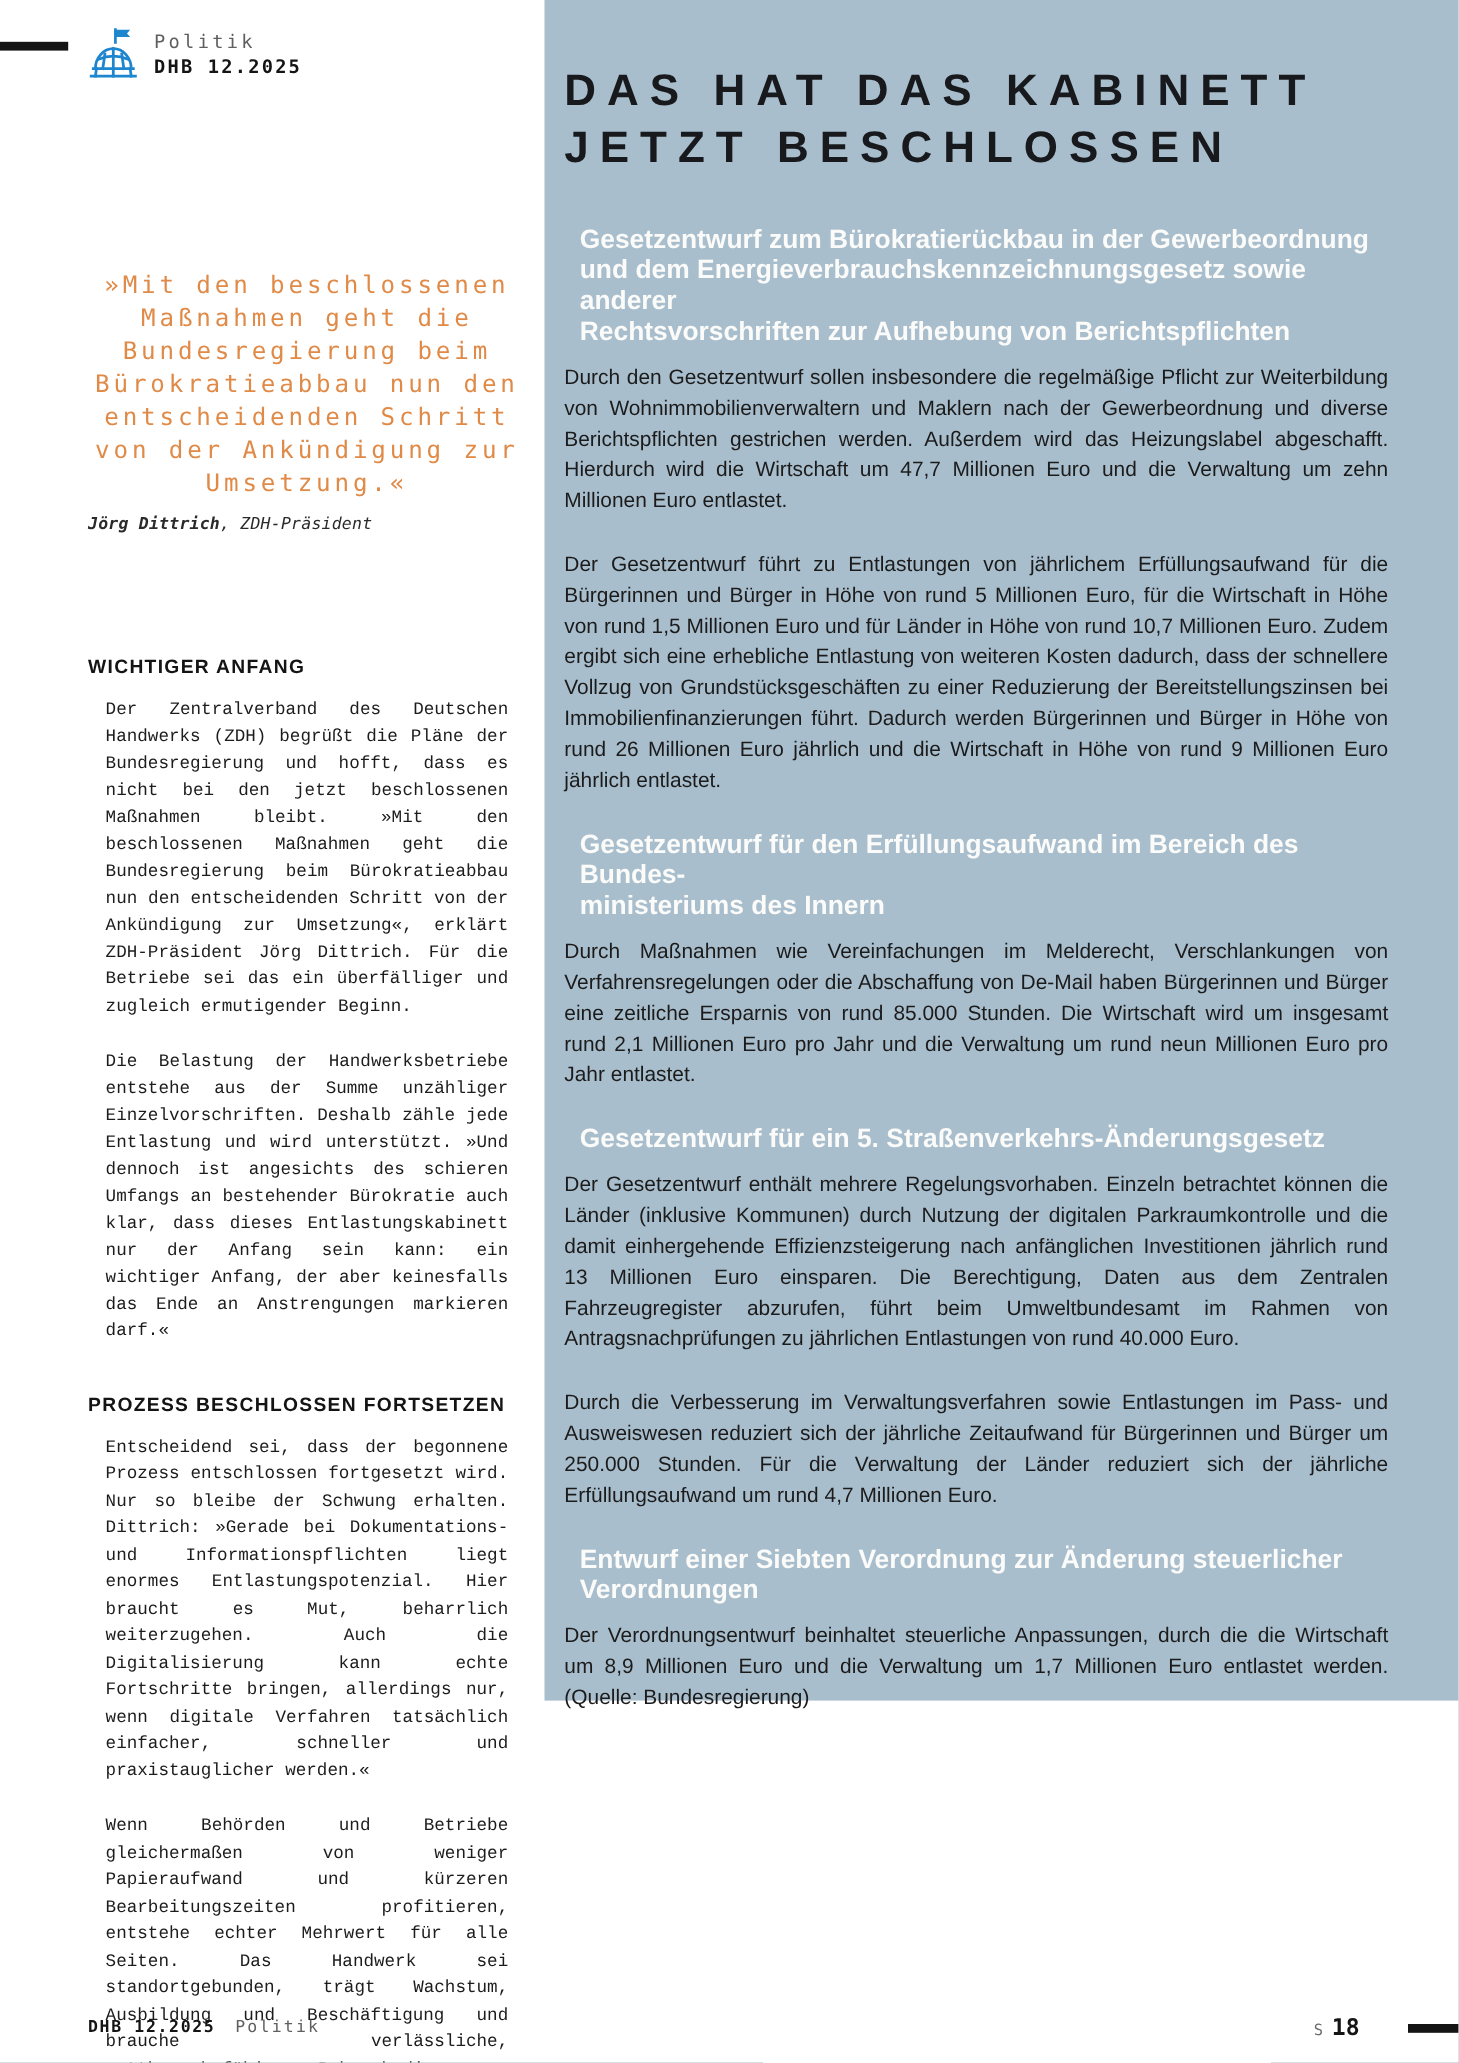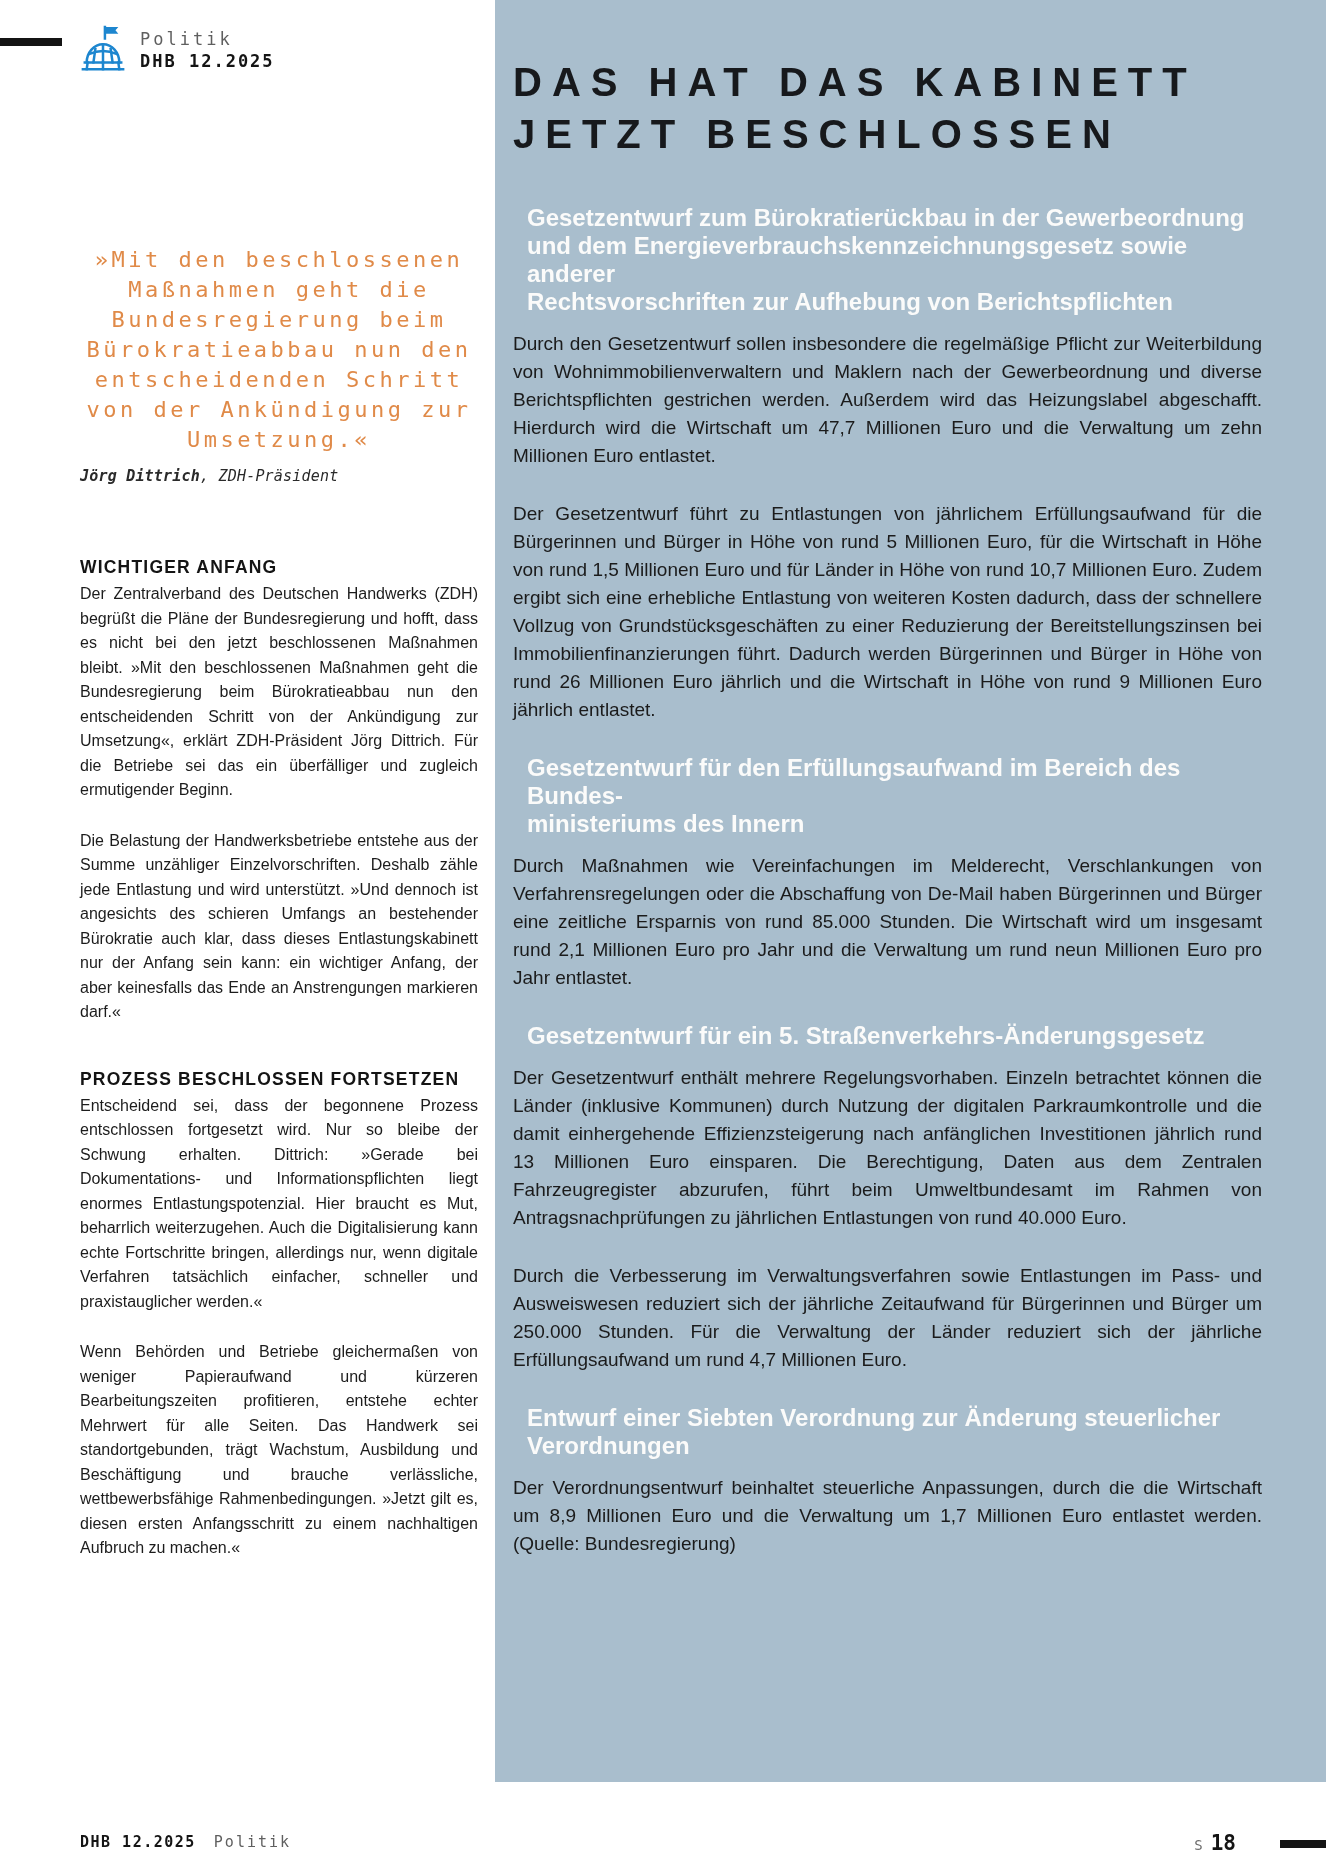--- a/index.html
+++ b/index.html
@@ -15,21 +15,21 @@
 
   
   .header{position:absolute;left:80px;top:24px;display:flex;align-items:center;gap:14px;}
   .logo{width:46px;height:52px;flex:0 0 auto;}
   .header-text{display:flex;flex-direction:column;gap:2px;}
   .kicker{font-family:"DejaVu Sans Mono",monospace;font-size:17px;letter-spacing:3px;color:#5f5f5f;}
   .issue{font-family:"DejaVu Sans Mono",monospace;font-size:17px;font-weight:bold;letter-spacing:2px;color:#141414;}
 
   
   .panel{
-    position:absolute;left:495px;top:0;right:0;height:1782px;
+    position:absolute;left:495px;top:0;right:0;height:1546px;
     background:#a9becd;box-sizing:border-box;padding:56px 64px 0 18px;
   }
   .panel-title{
     font-weight:bold;font-size:40px;line-height:52px;letter-spacing:10px;
     color:#17191c;white-space:pre-line;margin:0 0 44px 0;
   }
   .sec{margin:0 0 30px 0;}
   .sec-heading{
     color:#fbfbfa;font-weight:bold;font-size:24px;line-height:28px;
     white-space:pre-line;margin:14px;
@@ -48,25 +48,26 @@
   }
   .quote-attr{
     font-family:"DejaVu Sans Mono",monospace;font-style:italic;
     font-size:15px;color:#2a2a2a;margin-top:12px;letter-spacing:0.2px;
   }
   .quote-attr .author{font-weight:bold;}
   .col-heading{
     font-weight:bold;font-size:17.5px;letter-spacing:1.2px;color:#141414;
     margin:0 0 4px 0;
   }
-  .col-heading.first{margin-top:72px;}
+  .col-heading.first{margin-top:111px;}
   .col-heading.second{margin-top:44px;}
   .col-para{
     font-size:16px;line-height:24.5px;color:#1c1c1c;text-align:justify;
-    margin:0;
+    margin:16px;
+    font-family:Liberation Mono, monospace;
   }
   .col-para + .col-para{margin-top:26px;}
 
   
   .footer{position:absolute;left:0;right:0;top:1833px;height:30px;}
   .footer-left{position:absolute;left:80px;top:0;display:flex;align-items:baseline;gap:18px;}
   .footer-issue{font-family:"DejaVu Sans Mono",monospace;font-weight:bold;font-size:15px;letter-spacing:1.5px;color:#141414;}
   .footer-section{font-family:"DejaVu Sans Mono",monospace;font-size:15px;letter-spacing:2px;color:#5f5f5f;}
   .footer-page{position:absolute;right:90px;top:-2px;display:flex;align-items:baseline;gap:8px;}
   .page-prefix{font-family:"DejaVu Sans Mono",monospace;font-size:14px;color:#6a6a6a;}

